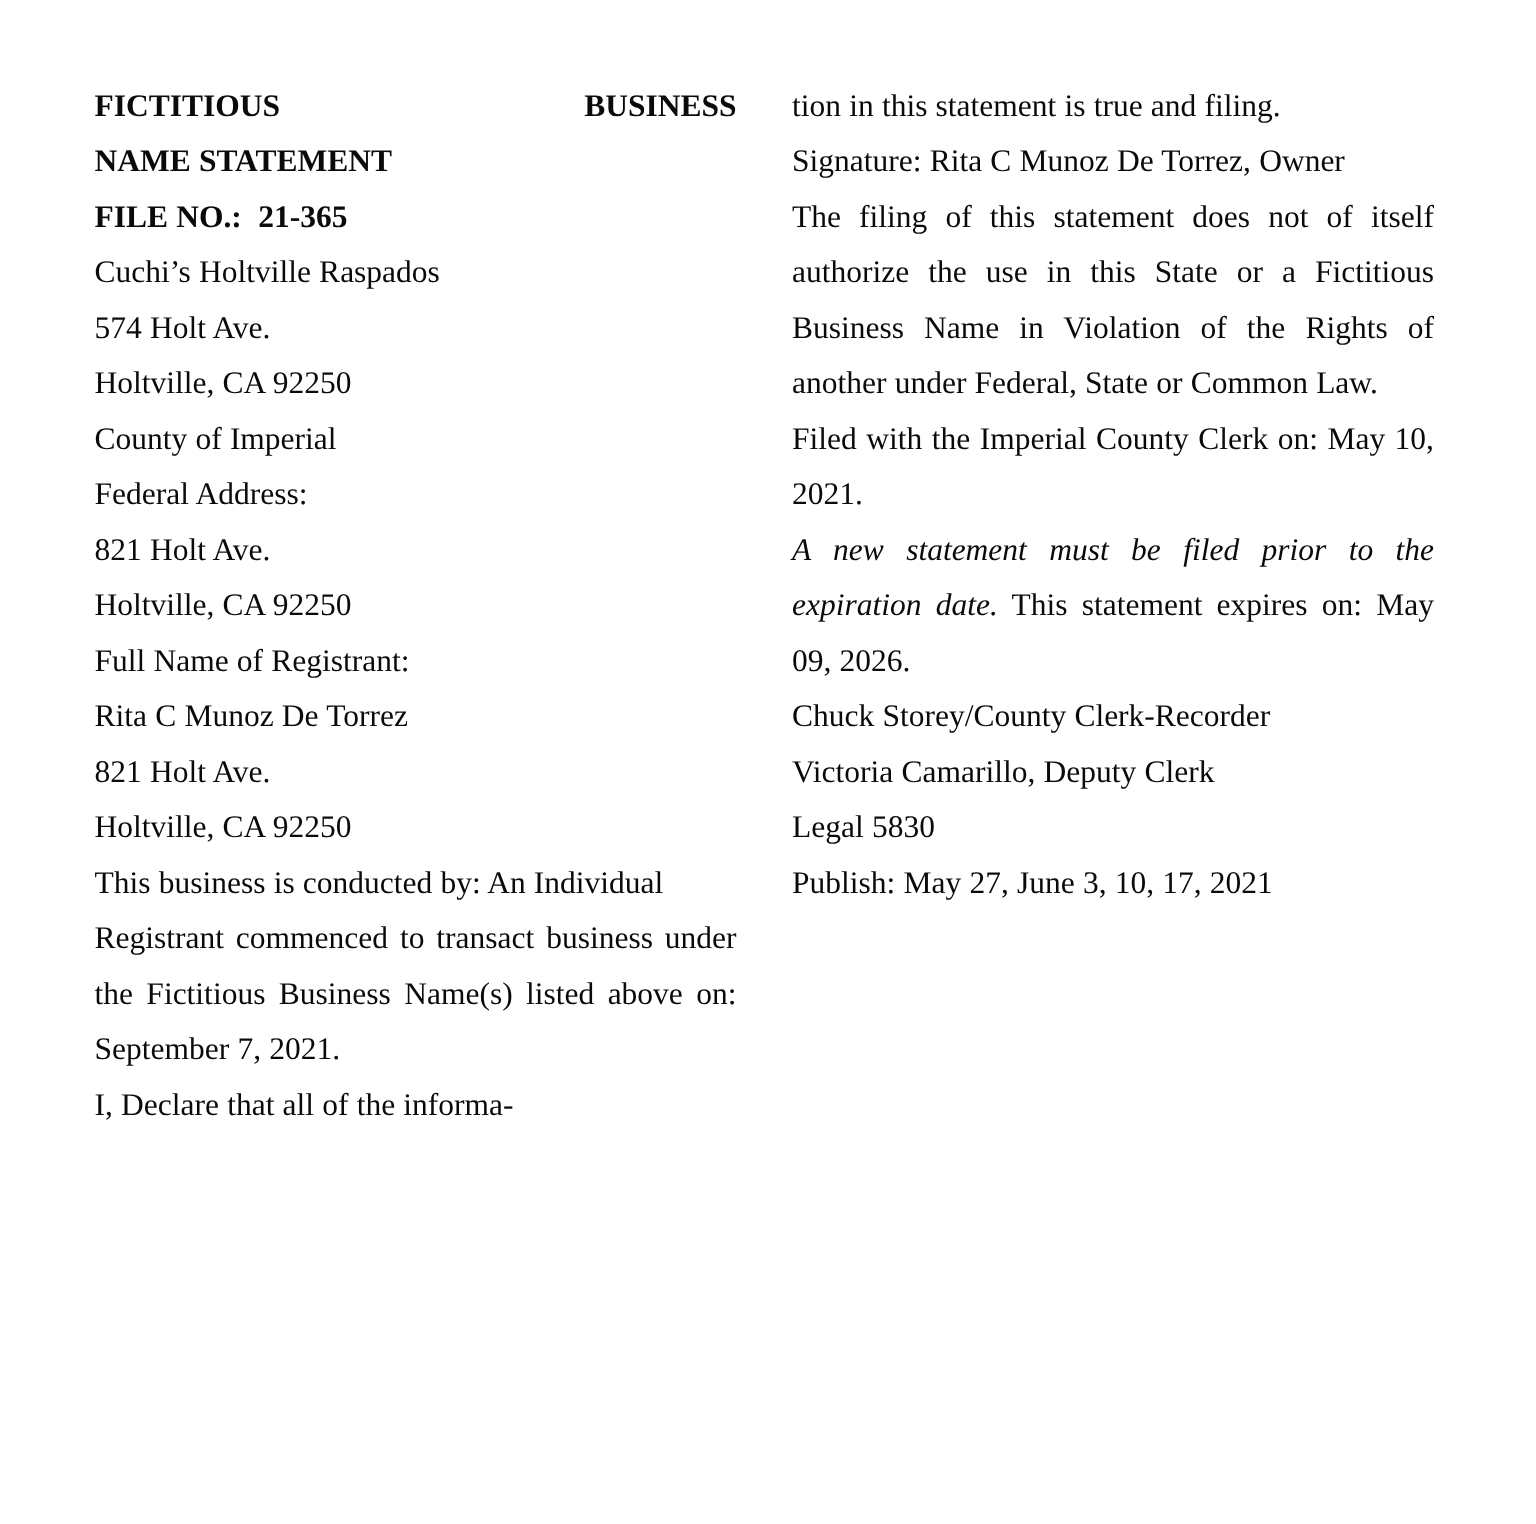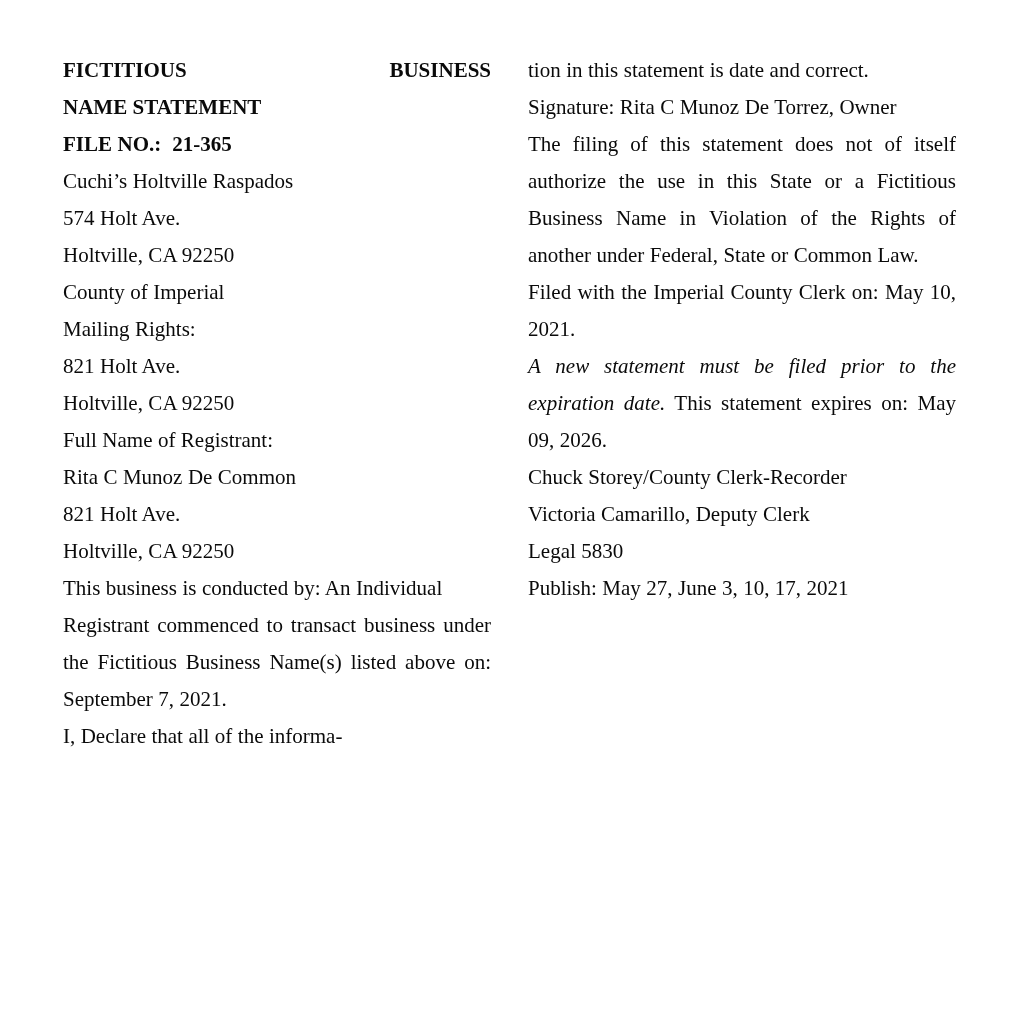--- a/index.html
+++ b/index.html
@@ -74,45 +74,45 @@
 
 
       <div class="block">Cuchi’s Holtville Raspados</div>
 
       <div class="block">574 Holt Ave.</div>
 
       <div class="block">Holtville, CA 92250</div>
 
       <div class="block">County of Imperial</div>
 
-      <div class="block">Mailing Rights:</div>
+      <div class="block">Federal Address:</div>
 
       <div class="block">821 Holt Ave.</div>
 
       <div class="block">Holtville, CA 92250</div>
 
       <div class="block">Full Name of Registrant:</div>
 
-      <div class="block">Rita C Munoz De Common</div>
+      <div class="block">Rita C Munoz De Torrez</div>
 
       <div class="block">821 Holt Ave.</div>
 
       <div class="block">Holtville, CA 92250</div>
 
       <div class="block">This business is conducted by: An Individual</div>
 
       <div class="block">Registrant commenced to transact business under the Fictitious Business Name(s) listed above on: September 7, 2021.</div>
 
       <div class="block">I,  Declare that all of the informa-</div>
 
     </div>
 
     <div class="column">
 
-      <div class="block">tion in this statement is date and correct.</div>
+      <div class="block">tion in this statement is true and filing.</div>
 
       <div class="block">Signature: Rita C Munoz De Torrez, Owner</div>
 
       <div class="block">The filing of this statement does not of itself authorize the use in this State or a Fictitious Business Name in Violation of the Rights of another under Federal, State or Common Law.</div>
 
       <div class="block">Filed with the Imperial County Clerk on: May 10, 2021.</div>
 
       <div class="block italic-lead">
         <span class="ital">A new statement must be filed prior to the expiration date.</span>
         <span>This statement expires on: May 09, 2026.</span>

